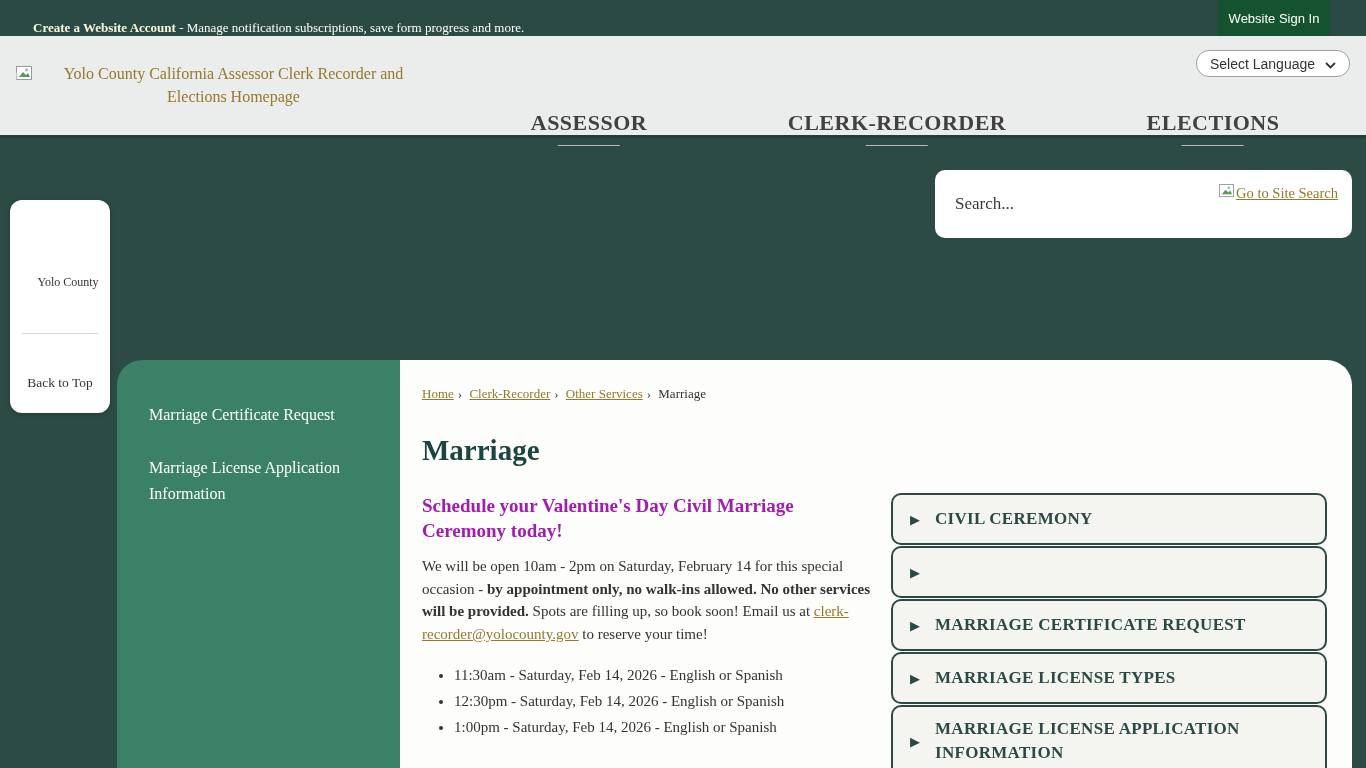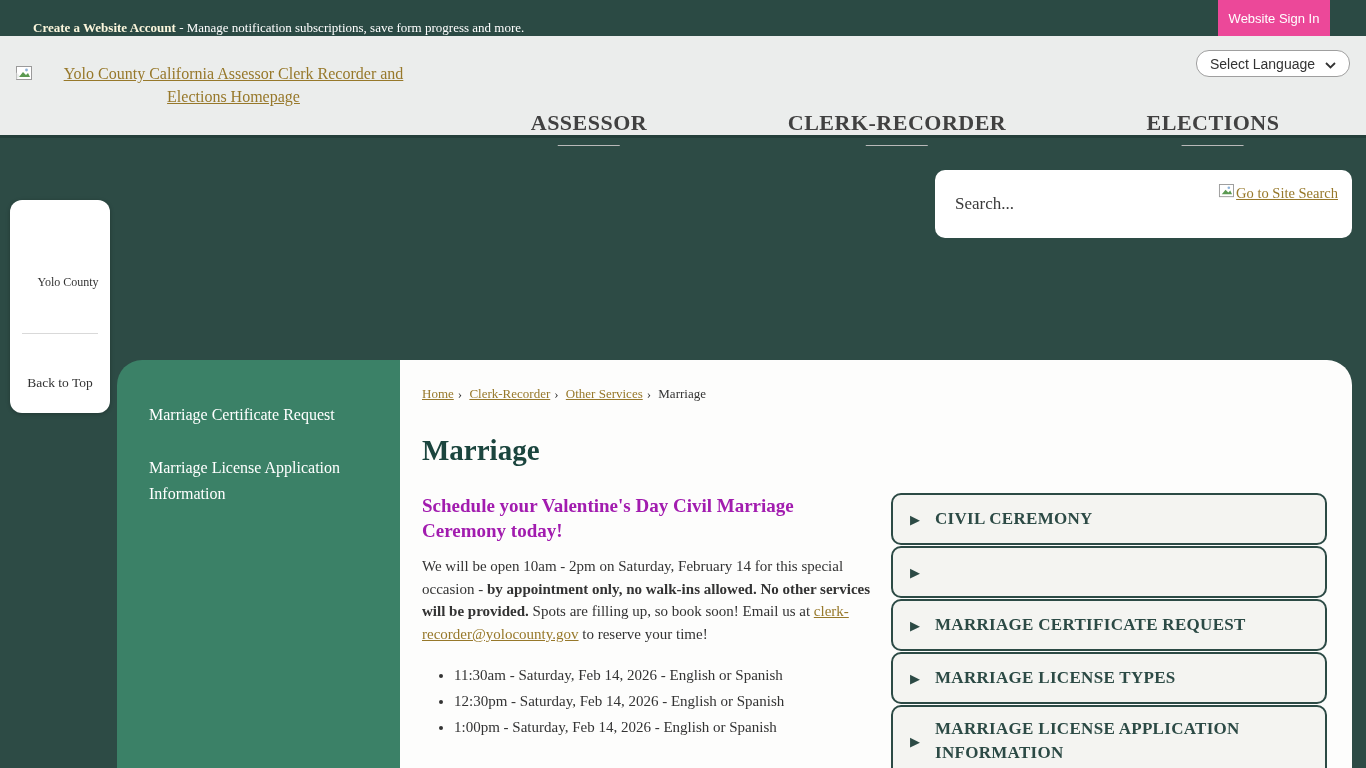--- a/index.html
+++ b/index.html
@@ -15,37 +15,37 @@
   .topbar {
     position: absolute; top: 0; left: 0; width: 1366px; height: 36px;
     background: #2B4A44; display: flex; align-items: flex-end;
   }
   .topbar-text { margin-left: 33px; font-size: 13px; color: #fff; }
   .topbar-text a.account-link {
     color: #FBF6DC; font-weight: bold; text-decoration: none; cursor: pointer;
   }
   .signin-btn {
     position: absolute; right: 36px; top: 0; width: 112px; height: 36px;
-    background: #ec4899; color: #fff; border: none; cursor: pointer;
+    background: #14532d; color: #fff; border: none; cursor: pointer;
     font-family: "Liberation Sans", sans-serif; font-size: 13px;
     display: flex; align-items: center; justify-content: center;
   }
 
   
   .header {
     position: absolute; top: 36px; left: 0; width: 1366px; height: 102px;
     background: #EBEDEC; border-bottom: 3px solid #243F3A;
   }
   .logo-link {
     position: absolute; left: 15px; top: 26px; width: 420px;
     display: flex; align-items: flex-start; cursor: pointer; text-decoration: none;
   }
   .logo-link .logo-text {
     flex: 1; text-align: center; color: #97782A; font-size: 16px;
-    line-height: 23px; text-decoration: underline;
+    line-height: 23px; 
   }
   .broken-img { flex: 0 0 auto; margin-top: 4px; }
   .nav-item {
     position: absolute; top: 74px; transform: translateX(-50%);
     font-weight: bold; font-size: 22px; letter-spacing: 0.5px; color: #414141;
     cursor: pointer; text-align: right;
   }
   .nav-item::after {
     content: ""; display: block; width: 62px; height: 1px;
     background: #b9b9b9; margin: 9px auto 0 auto;

